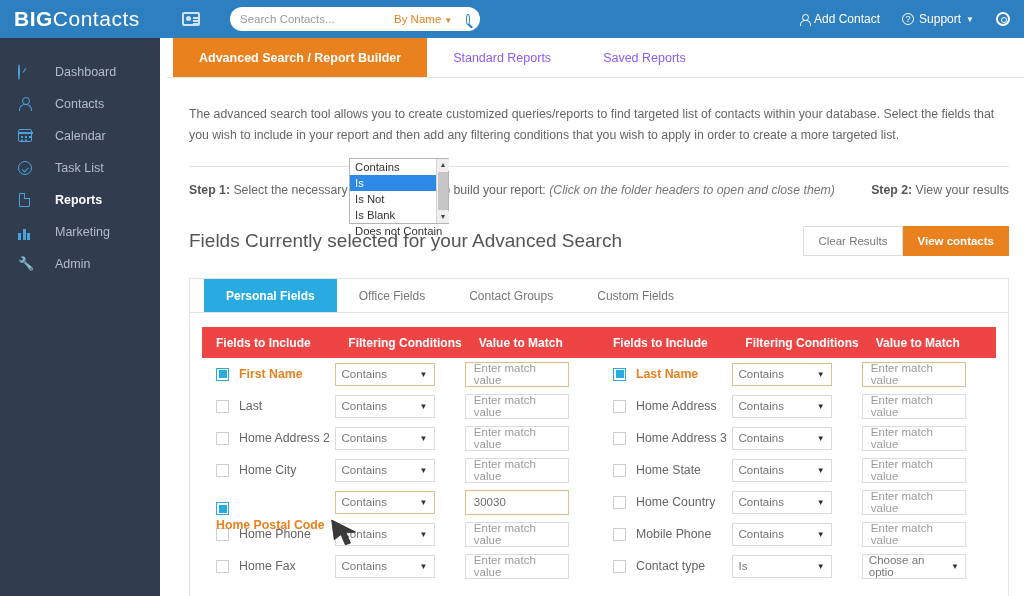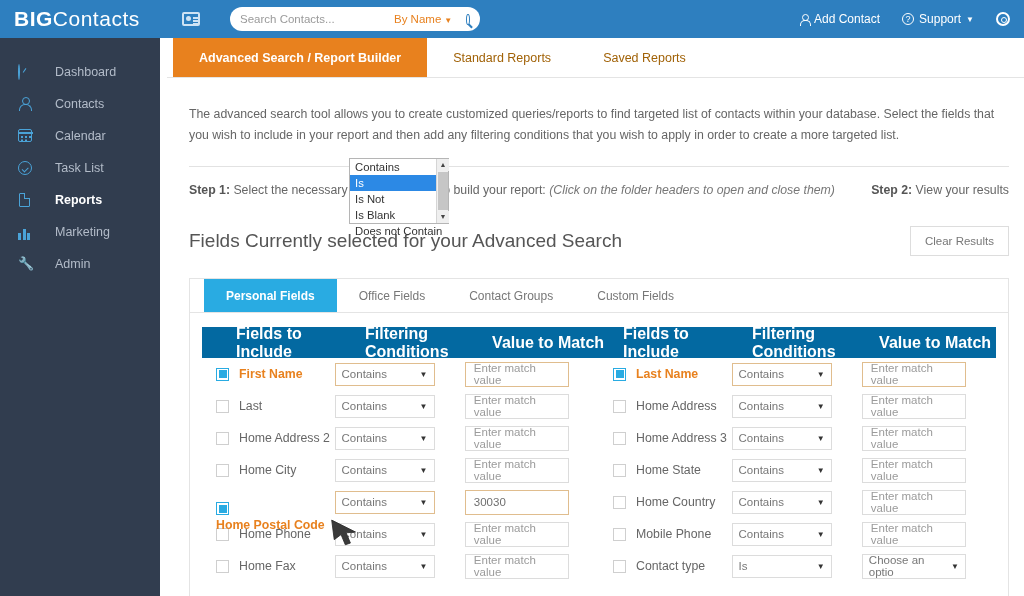--- a/index.html
+++ b/index.html
@@ -87,21 +87,21 @@
   .ic-chart:before{content:"";position:absolute;left:0;bottom:0;width:3px;height:7px;background:#4aa3d8;
     box-shadow:4.5px 0 0 -2px #4aa3d8, 9px 0 0 0 #4aa3d8;}
   .ic-chart:after{content:"";position:absolute;left:4.5px;bottom:0;width:3px;height:11px;background:#4aa3d8;}
   .ic-wrench{width:14px;height:14px;font-size:13px;line-height:14px;color:#4aa3d8;}
   
   .main{ position:absolute; left:167px; top:38px; width:864px; height:558px;
     background:#fff; }
   .tabstrip{ height:40px; border-bottom:1px solid #e4e4e4; display:flex; align-items:stretch;
     padding-left:6px; background:#fff;}
   .tab{ display:flex;align-items:center;justify-content:center;padding:0 26px;
-    font-size:12.5px;color:#a16207;cursor:pointer;}
+    font-size:12.5px;color:#8b5cf6;cursor:pointer;}
   .tab.active{background:#E8811E;color:#fff;font-weight:bold;}
   .content{padding:0 22px;}
   .intro{ margin-top:26px; font-size:12.3px; line-height:21px; color:#666; }
   .hr{ border-top:1px solid #e2e2e2; margin-top:20px; }
   .steps{ display:flex; margin-top:14px; font-size:12.3px; color:#666; line-height:19px;}
   .steps .s1{flex:1; padding-right:30px;}
   .steps b{color:#555;}
   .steps i{color:#777;}
   .steps .s2{white-space:nowrap;}
   .headrow{ display:flex; align-items:center; margin-top:26px; }
@@ -111,22 +111,22 @@
   .btn-view{ font-size:11.5px; color:#fff; background:#E8811E; border:1px solid #E8811E;
     padding:8px 14px; cursor:pointer; font-weight:bold;}
   
   .panel{ margin-top:22px; border:1px solid #e4e4e4; border-bottom:0; background:#fff;
      height:360px; overflow:hidden;}
   .subtabs{ display:flex; border-bottom:1px solid #e4e4e4; height:34px; padding-left:14px;}
   .subtab{ display:flex;align-items:center;justify-content:center;padding:0 22px;
     font-size:12px;color:#777;cursor:pointer;}
   .subtab.active{background:#29ABE2;color:#fff;font-weight:bold;}
   .tablewrap{padding:14px 12px 0 12px;}
-  .thead{ display:flex; background:#0369a1; color:#fff; font-weight:bold; font-size:16px;
-    height:31px; align-items:center;padding-left:20px;}
+  .thead{ display:flex; background:#ef4444; color:#fff; font-weight:bold; font-size:12px;
+    height:31px; align-items:center;}
   .thead span{padding-left:14px;}
   .c-field{width:135px;} .c-cond{width:133px;} .c-val{width:137px;}
   .rows{position:relative;}
   .row{ display:flex; align-items:center; height:32px; }
   .cell{display:flex;align-items:center;}
   .cell.f{width:135px;padding-left:14px;gap:10px;}
   .cell.c{width:133px;} .cell.v{width:137px;}
   .cb{ width:13px;height:13px;border:1px solid #cfcfcf;background:#fff;flex:none;cursor:pointer;}
   .cb.on{ border:1px solid #29ABE2; background:#fff; position:relative;}
   .cb.on:after{content:"";position:absolute;left:1.5px;top:1.5px;width:8px;height:8px;background:#29ABE2;}
@@ -250,20 +250,21 @@
       </div>
       <div class="s2">
         <b>Step 2:</b>
         <span>View your results</span>
       </div>
     </div>
 
     <div class="headrow">
       <h1>Fields Currently selected for your Advanced Search</h1>
       <button class="btn-clear">Clear Results</button>
+      <button class="btn-view">View contacts</button>
     </div>
 
     <div class="panel">
       <div class="subtabs">
         <div class="subtab active">
             <span>Personal Fields</span>
           </div>
         <div class="subtab">
             <span>Office Fields</span>
           </div>

